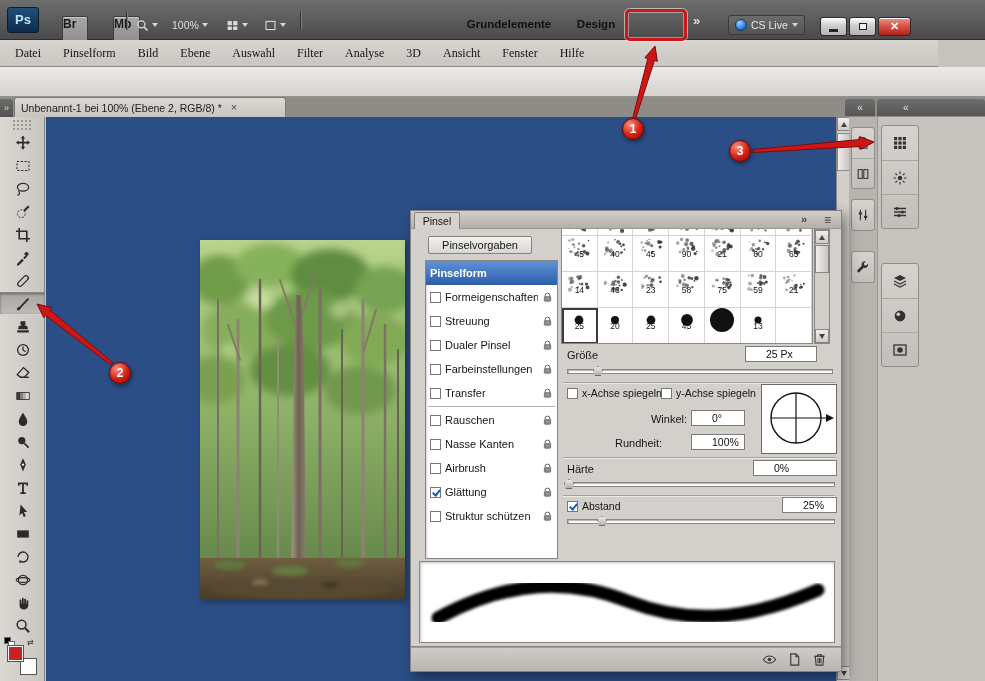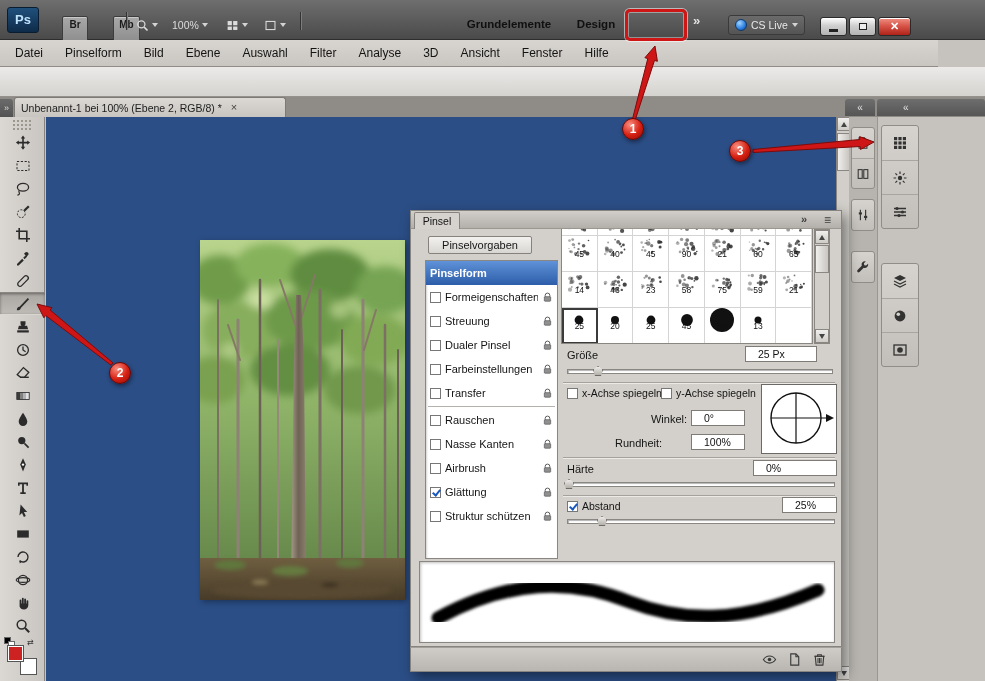--- a/index.html
+++ b/index.html
@@ -7,22 +7,22 @@
   .app{position:relative;width:985px;height:681px;overflow:hidden;
        font-family:"Liberation Sans",sans-serif;background:#c6c3be;}
 
   
   #titlebar{position:absolute;left:0;top:0;width:985px;height:40px;
     background:linear-gradient(#6e6e6e,#4a4a4a);border-bottom:1px solid #2e2e2e;}
   #ps-logo{position:absolute;left:7px;top:7px;width:32px;height:26px;border-radius:3px;
     background:linear-gradient(#20507c,#0e2b49);border:1px solid #0a1d30;
     color:#bfe2fb;font-weight:bold;font-size:13px;text-align:center;line-height:24px;}
   .chip{position:absolute;top:16px;height:30px;background:linear-gradient(#a8a8a8,#8a8a8a);
-    border:1px solid #3c3c3c;border-radius:2px;color:#1a1a1a;font-size:10px;font-weight:bold;
-    text-align:center;line-height:15px;box-shadow:inset 0 1px 0 #c9c9c9;}
+    border:1px solid #3c3c3c;border-radius:2px;color:#1a1a1a;font-size:12px;font-weight:bold;
+    text-align:left;line-height:15px;box-shadow:inset 0 1px 0 #c9c9c9;}
   #btn-br{left:62px;width:26px;} #btn-mb{left:93px;width:27px;margin-left:20px;}
   .tsep{position:absolute;top:12px;width:1px;height:18px;background:#333;box-shadow:1px 0 0 #7d7d7d;}
   .twidget{position:absolute;top:16px;height:18px;display:flex;align-items:center;gap:3px;
     padding:0 4px;color:#dcdcdc;font-size:10.5px;border-radius:2px;}
   .caret{width:0;height:0;border-left:3.5px solid transparent;border-right:3.5px solid transparent;
     border-top:4px solid #d4d4d4;display:inline-block;}
   .ws-label{position:absolute;top:13px;height:22px;line-height:22px;color:#101010;
     font-size:11.5px;font-weight:bold;text-align:center;}
   #ws-malen{background:linear-gradient(#7e7e7e,#9e9e9e);border:1px solid #3a3a3a;border-radius:6px;
     box-shadow:inset 0 1px 3px rgba(0,0,0,.45);margin-top:43px;}
@@ -37,21 +37,21 @@
     display:flex;align-items:center;justify-content:center;}
   #win-min{left:820px;width:27px;} #win-restore{left:849px;width:27px;}
   #win-close{left:878px;width:33px;background:linear-gradient(#f09286,#d9564a 45%,#b02318);}
   #win-min i{display:block;width:9px;height:3px;background:#222;margin-top:8px;}
   #win-restore i{display:block;width:8px;height:7px;border:1.5px solid #222;background:#eee;}
   #win-close i{color:#fff;font-style:normal;font-size:11px;font-weight:bold;line-height:1;}
 
   
   #menubar{position:absolute;left:0;top:40px;width:938px;height:27px;
     background:linear-gradient(#d8d5d0,#c9c6c1);border-bottom:1px solid #8f8c88;
-    display:flex;align-items:center;padding-left:4px;}
+    display:flex;align-items:center;padding-left:4px;font-family:Liberation Serif, serif;}
   .menu-item{padding:0 11px;font-size:12px;color:#141414;line-height:26px;}
 
   
   #optionsbar{position:absolute;left:0;top:67px;width:985px;height:30px;
     background:linear-gradient(#ebeae8,#d5d3d0);border-bottom:1px solid #94918d;}
   .opt-label{position:absolute;top:74px;font-size:11px;color:#161616;}
   .sunkbox{background:#fff;border:1px solid #84817d;box-shadow:inset 1px 1px 2px rgba(0,0,0,.22);}
   .flatbtn{position:absolute;display:flex;align-items:center;justify-content:center;gap:2px;
     border:1px solid #9a978f;border-radius:2px;background:linear-gradient(#f2f1ef,#d8d6d2);color:#2b2b2b;}
   .pressed{background:linear-gradient(#bdbab5,#ccc9c4)!important;box-shadow:inset 1px 1px 2px rgba(0,0,0,.35);}
@@ -155,21 +155,21 @@
   .g-cell.partial svg{margin-top:-16px;}
   .g-cell.sel{outline:2px solid #3b3b3b;outline-offset:-2px;}
   .g-num{position:absolute;bottom:12px;left:0;right:0;text-align:center;font-size:8.5px;color:#111;line-height:9px;}
   #bgrid-scroll{position:absolute;left:403px;top:0;width:16px;height:115px;background:#d2cfca;border:1px solid #8a8782;}
   #bgrid-scroll .sb-btn{width:14px;}
   #bg-thumb{position:absolute;left:0;top:15px;width:14px;height:28px;
     background:linear-gradient(90deg,#f0efed,#c9c6c1);border:1px solid #8a8782;}
 
   .p-label{position:absolute;font-size:11px;color:#141414;}
   .p-valbox{position:absolute;height:16px;background:#fff;border:1px solid #7f7c78;
-    font-size:10.5px;color:#111;display:flex;align-items:center;padding-left:12px;}
+    font-size:10.5px;color:#111;display:flex;align-items:center;padding-left:20px;}
   .p-track{position:absolute;height:5px;background:#fff;border:1px solid #8a8782;
     box-shadow:inset 1px 1px 1px rgba(0,0,0,.3);}
   .p-thumb{position:absolute;width:10px;height:10px;background:linear-gradient(#eceae7,#b3b0ab);
     border:1px solid #6f6c68;clip-path:polygon(50% 0,100% 38%,80% 100%,20% 100%,0 38%);}
   .p-div{position:absolute;left:152px;width:272px;height:1px;background:#a5a29d;box-shadow:0 1px 0 #eceae7;}
   .p-cb-row{position:absolute;display:flex;align-items:center;gap:4px;font-size:10.5px;color:#141414;}
   #circle-widget{position:absolute;left:350px;top:155px;width:76px;height:70px;background:#fff;border:1px solid #6b6865;}
   #stroke-preview{position:absolute;left:8px;top:332px;width:416px;height:82px;background:#fff;
     border:1px solid #8a8782;box-shadow:inset 1px 1px 3px rgba(0,0,0,.25);}
 

